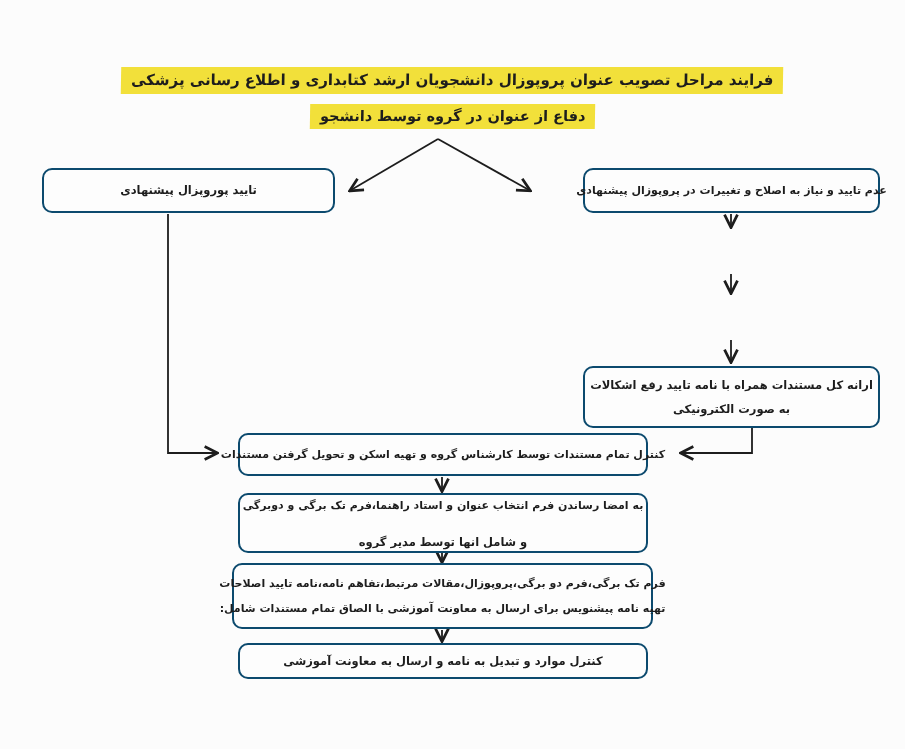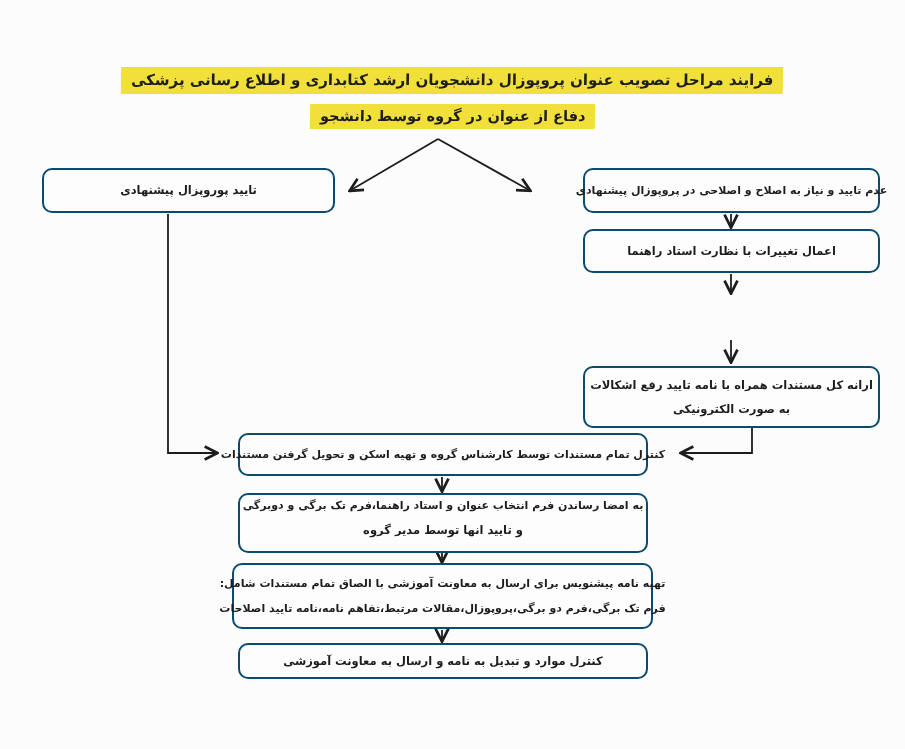--- a/index.html
+++ b/index.html
@@ -41,21 +41,21 @@
   }
   .box .ln{white-space:nowrap;}
   .small{font-size:11px;}
   
   .b-approved        {left:42px;  top:168px; width:293px; height:45px;}
   .b-not-approved    {left:583px; top:168px; width:297px; height:45px; font-size:11px;}
   .b-apply-changes   {left:583px; top:229px; width:297px; height:44px;}
   .b-control-corr    {left:583px; top:296px; width:297px; height:43px; font-size:11px;}
   .b-submit-docs     {left:583px; top:366px; width:297px; height:62px; justify-content:space-evenly;}
   .b-control-docs    {left:238px; top:433px; width:410px; height:43px; font-size:11px;}
-  .b-sign-forms      {left:238px; top:493px; width:410px; height:60px; justify-content:space-between; padding-bottom:12px;}
+  .b-sign-forms      {left:238px; top:493px; width:410px; height:60px; justify-content:space-between; padding-bottom:0;}
   .b-draft-letter    {left:232px; top:563px; width:421px; height:66px; justify-content:space-evenly; font-size:11px;}
   .b-final-control   {left:238px; top:643px; width:410px; height:36px;}
   svg.connectors{position:absolute;inset:0;pointer-events:none;}
 </style>
 </head>
 <body>
 
 <div class="canvas">
 
   <svg class="connectors" width="905" height="749" viewBox="0 0 905 749">
@@ -83,38 +83,35 @@
   </div>
   <div class="title-line title-2">
     <span class="hl">دفاع از عنوان  در گروه توسط دانشجو</span>
   </div>
 
   <div class="box b-approved">
     <div class="ln">تایید پوروپزال پیشنهادی</div>
   </div>
 
   <div class="box b-not-approved">
-    <div class="ln">عدم تایید و نیاز به اصلاح و اصلاحی در پروپوزال پیشنهادی</div>
-  </div>
-  <div class="box b-apply-changes">
-    <div class="ln">اعمال تغییرات با نظارت استاد راهنما</div>
+    <div class="ln">عدم تایید و نیاز به اصلاح و تغییرات در پروپوزال پیشنهادی</div>
   </div>
   <div class="box b-submit-docs">
     <div class="ln">ارانه کل مستندات همراه با نامه تایید رفع اشکالات</div>
     <div class="ln">به صورت الکترونیکی</div>
   </div>
 
   <div class="box b-control-docs">
     <div class="ln">کنترل تمام مستندات توسط کارشناس گروه و تهیه اسکن و تحویل گرفتن مستندات</div>
   </div>
   <div class="box b-sign-forms">
     <div class="ln small">به امضا رساندن فرم انتخاب عنوان و استاد راهنما،فرم تک برگی و دوبرگی</div>
-    <div class="ln">و تایید انها توسط مدیر گروه</div>
+    <div class="ln">و شامل انها توسط مدیر گروه</div>
   </div>
   <div class="box b-draft-letter">
+    <div class="ln">فرم تک برگی،فرم دو برگی،پروپوزال،مقالات مرتبط،تفاهم نامه،نامه تایید اصلاحات</div>
     <div class="ln">تهیه نامه پیشنویس برای ارسال به معاونت آموزشی با الصاق تمام مستندات شامل:</div>
-    <div class="ln">فرم تک برگی،فرم دو برگی،پروپوزال،مقالات مرتبط،تفاهم نامه،نامه تایید اصلاحات</div>
   </div>
   <div class="box b-final-control">
     <div class="ln">کنترل موارد و تبدیل به نامه و ارسال به معاونت آموزشی</div>
   </div>
 
 </div>
 
 </body></html>

